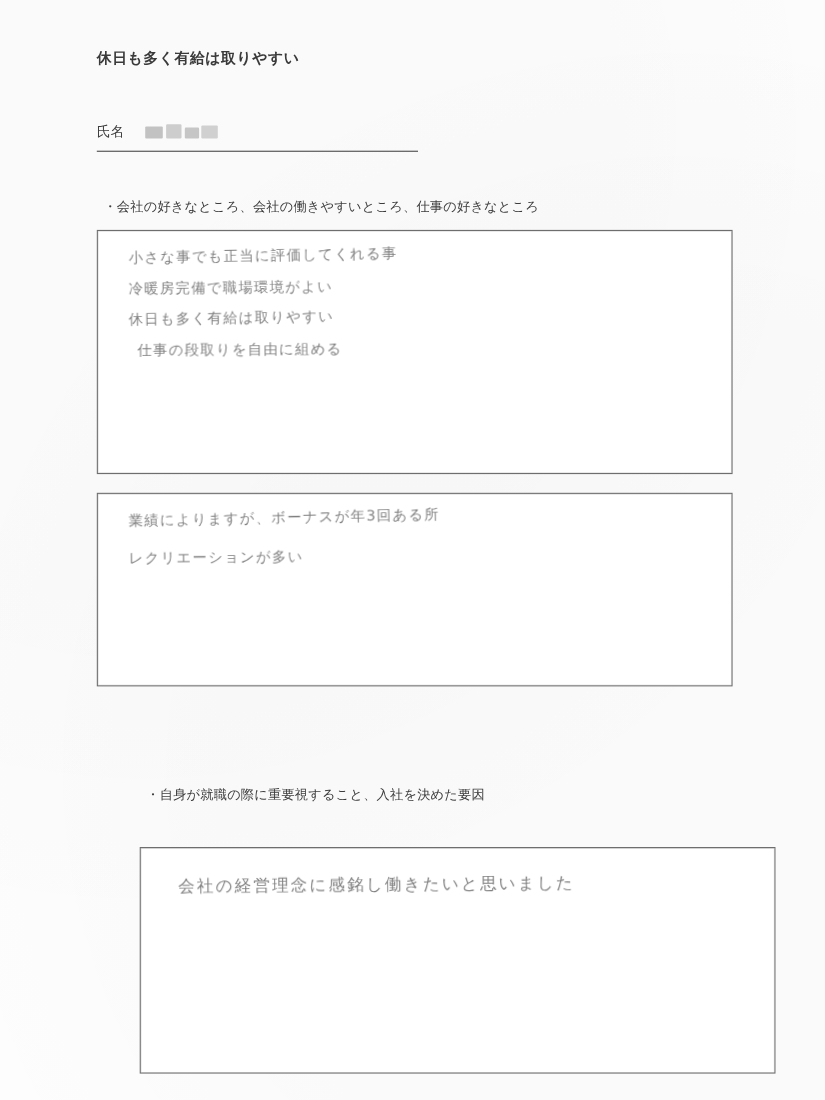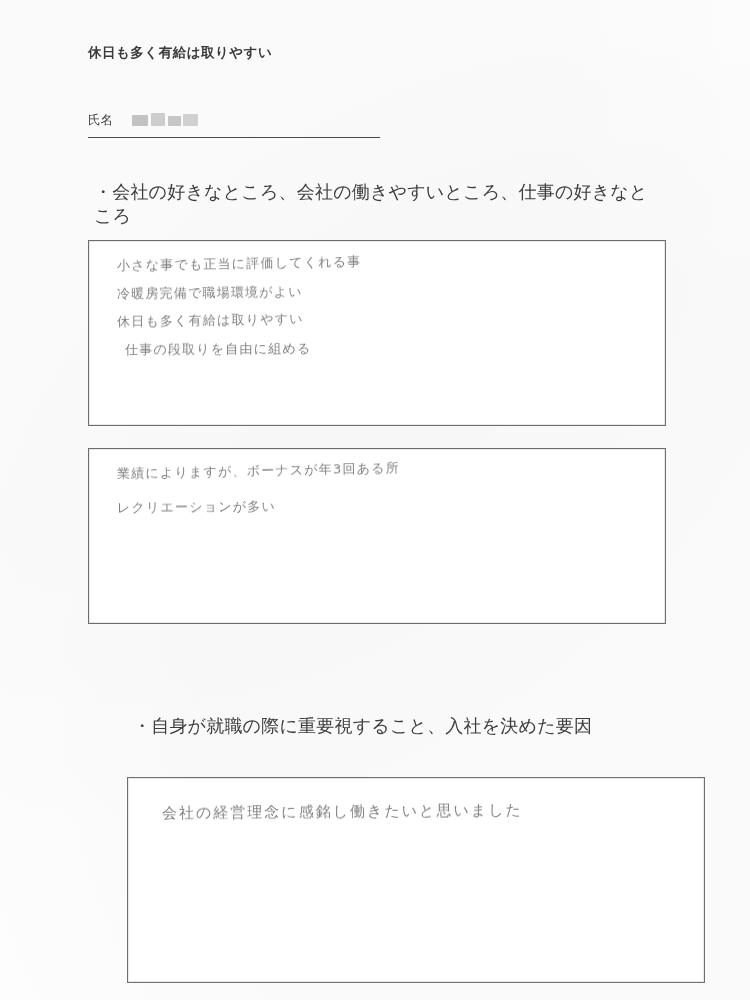--- a/index.html
+++ b/index.html
@@ -71,21 +71,21 @@
     filter: blur(0.6px);
   }
   .name-redaction span:nth-child(1) { left:2px;  top:3px;  width:16px; height:11px; background:#b9b9b9;}
   .name-redaction span:nth-child(2) { left:21px; top:1px;  width:14px; height:13px; background:#c6c6c6;}
   .name-redaction span:nth-child(3) { left:38px; top:4px;  width:13px; height:10px; background:#bdbdbd;}
   .name-redaction span:nth-child(4) { left:53px; top:2px;  width:15px; height:12px; background:#c9c9c9;}
 
   
   .section { position: absolute; left: 88px; width: 578px; }
   .q-label {
-    font-size: 18px;
+    font-size: 12px;
     color: #3c3c3c;
     margin: 0 0 12px 6px;
     letter-spacing: 0.2px;
   }
   .answer-box {
     position: relative;
     border: 1px solid #6e6e6e;
     background: #ffffff;
     box-sizing: border-box;
     overflow: hidden;
@@ -104,21 +104,21 @@
     white-space: nowrap;
     color: #5a5a5a;
     font-family: "DejaVu Sans", sans-serif;
     font-size: 13px;
     letter-spacing: 1.2px;
     opacity: .78;
     transform-origin: left center;
     filter: blur(0.25px);
   }
   #s1 { top: 180px; }
-  #s1 .answer-box { height: 186px; }
+  #s1 .answer-box { height: 222px; }
   #s1 .hw:nth-of-type(1) { top: 16px; transform: rotate(-1.0deg); }
   #s1 .hw:nth-of-type(2) { top: 44px; transform: rotate(-0.6deg); }
   #s1 .hw:nth-of-type(3) { top: 72px; transform: rotate(-0.9deg); }
   #s1 .hw:nth-of-type(4) { top: 100px; left: 36px; transform: rotate(-0.4deg); }
 
   #s2 { top: 448px; }
   #s2 .answer-box { height: 176px; }
   #s2 .hw:nth-of-type(1) { top: 16px; transform: rotate(-1.2deg); }
   #s2 .hw:nth-of-type(2) { top: 50px; transform: rotate(-0.5deg); }
 

